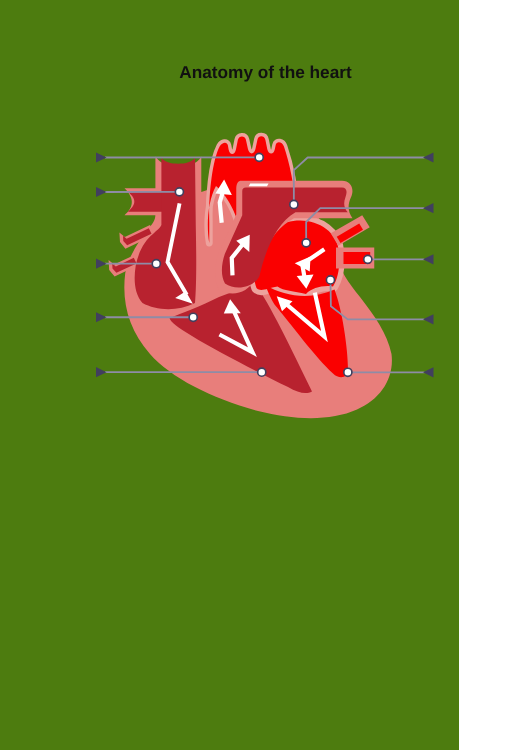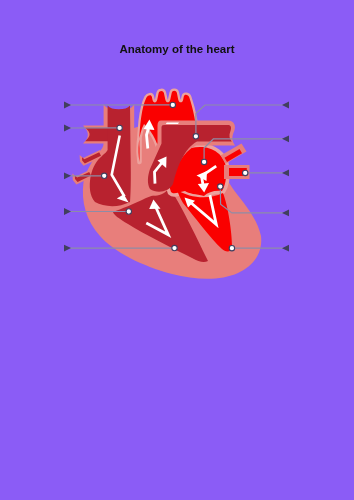--- a/index.html
+++ b/index.html
@@ -1,17 +1,17 @@
 <!DOCTYPE html>
 <html><head>
 <meta charset="utf-8">
 <style>
   html,body{margin:0;padding:0;}
   body{width:354px;height:500px;background:#fff;font-family:"Liberation Sans",sans-serif;overflow:hidden;}
-  .page{position:relative;width:354px;height:500px;background:#8b5cf6;}
+  .page{position:relative;width:306px;height:500px;background:#4d7c0f;}
   .title{position:absolute;top:43px;left:0;width:354px;text-align:center;font-size:11.5px;font-weight:bold;color:#111;}
   .diagram{position:absolute;left:0;top:0;width:354px;height:500px;}
   svg{display:block;}
 </style>
 </head>
 <body>
 
 <div class="page">
   <div class="title">Anatomy of the heart</div>
   <div class="diagram">

